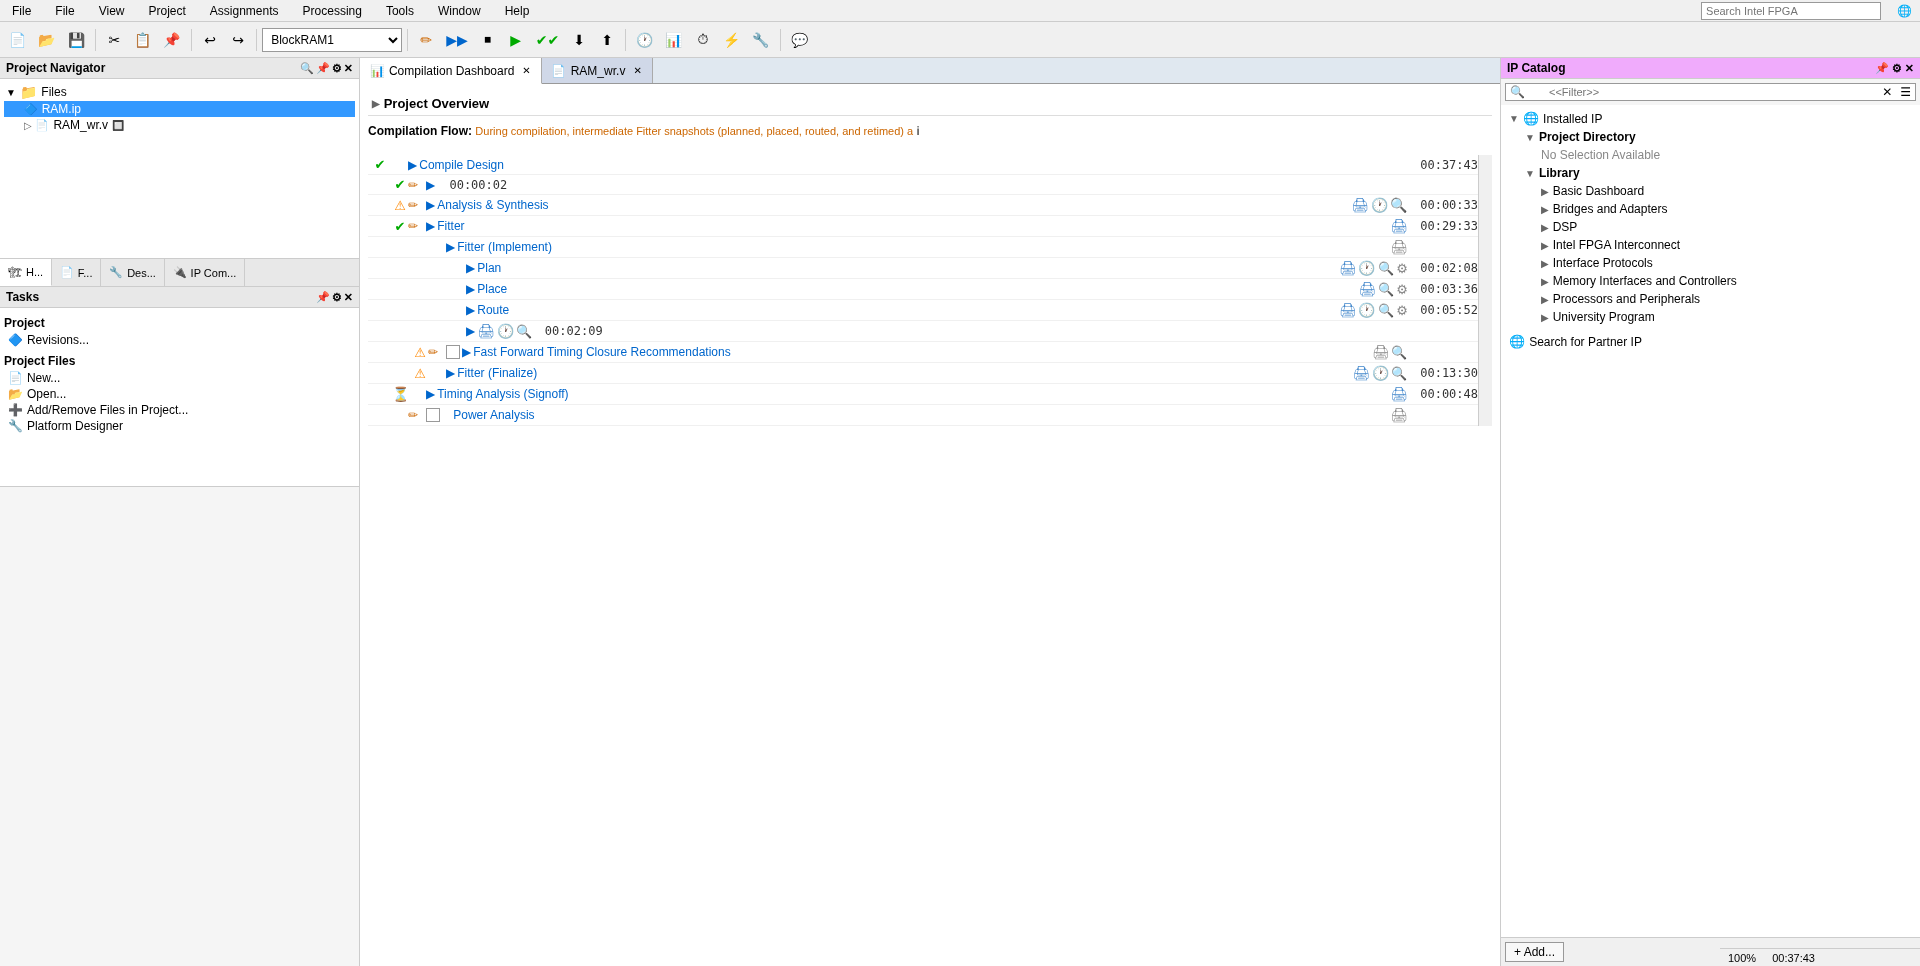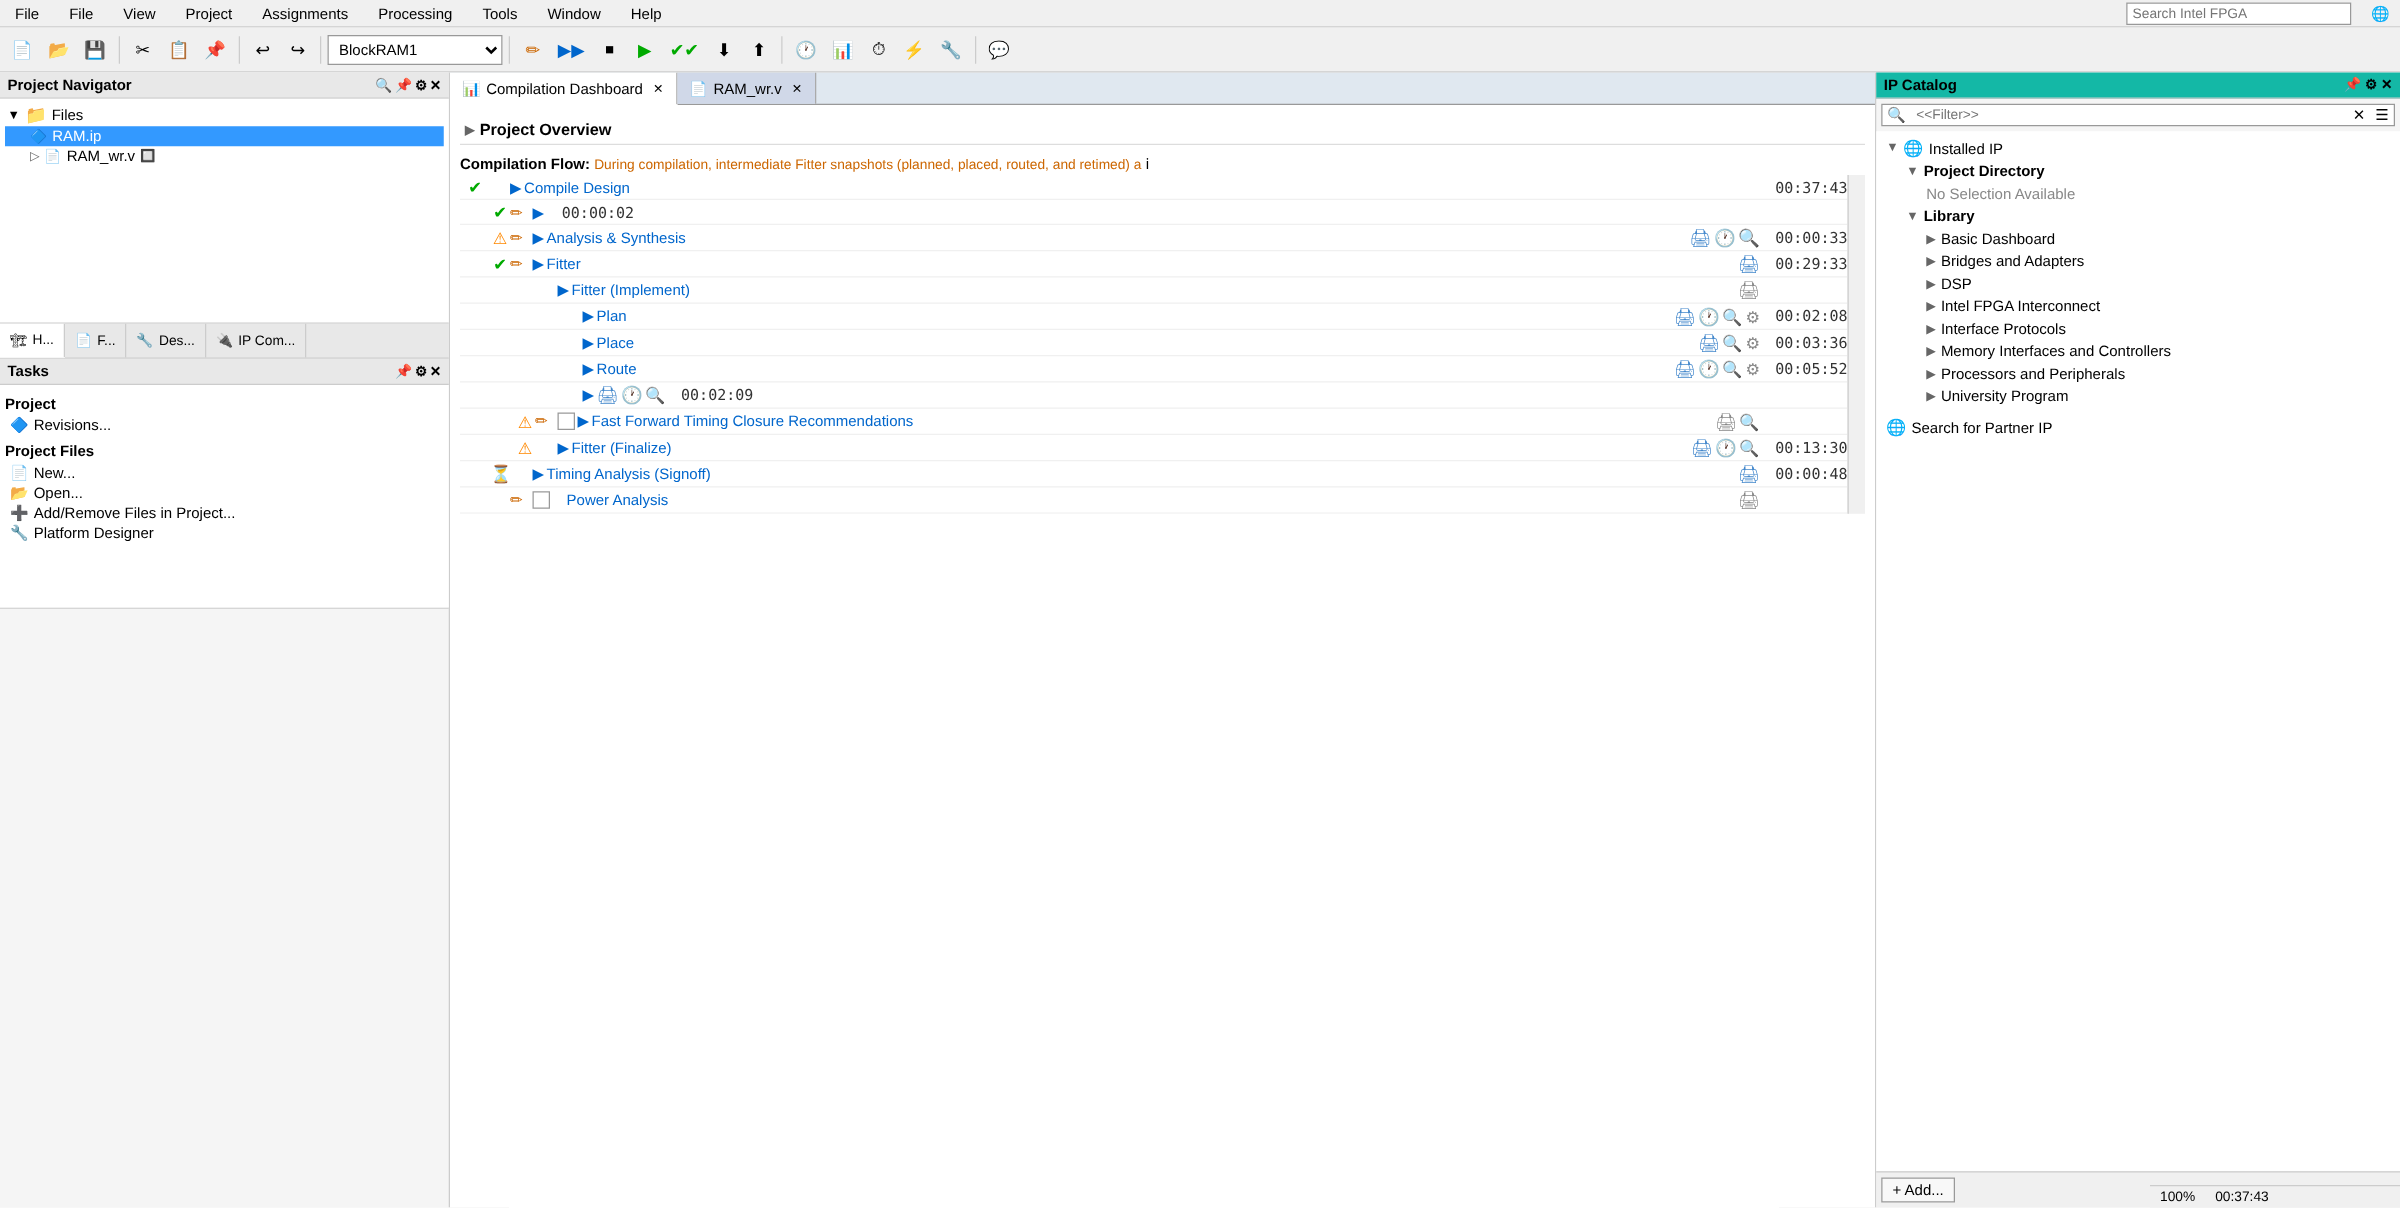--- a/index.html
+++ b/index.html
@@ -47,43 +47,43 @@
     .main-tab-bar { display: flex; background: #e0e8f0; border-bottom: 1px solid #999; height: 26px; }
     .main-tab { display: flex; align-items: center; gap: 4px; padding: 2px 10px; font-size: 12px; cursor: pointer; border-right: 1px solid #aaa; background: #d0d8e8; }
     .main-tab.active { background: white; border-bottom: 1px solid white; margin-bottom: -1px; }
     .main-tab .close-btn { font-size: 10px; margin-left: 4px; cursor: pointer; }
     
     
     .compilation-content { flex: 1; overflow: auto; background: white; padding: 8px; }
     
     .project-overview-header { display: flex; align-items: center; gap: 4px; padding: 4px; cursor: pointer; font-weight: bold; font-size: 13px; border-bottom: 1px solid #ddd; margin-bottom: 6px; }
     
-    .flow-header { font-size: 12px; margin-bottom: 1px; }
+    .flow-header { font-size: 12px; margin-bottom: 16px; }
     .flow-header-text { font-weight: bold; }
     .flow-description { color: #cc6600; font-size: 11px; }
     .flow-row { display: flex; align-items: center; padding: 2px 0; border-bottom: 1px solid #f0f0f0; }
     .flow-indent-0 { padding-left: 4px; }
     .flow-indent-1 { padding-left: 24px; }
     .flow-indent-2 { padding-left: 44px; }
     .flow-indent-3 { padding-left: 64px; }
     
     .status-icon { width: 16px; text-align: center; font-size: 13px; }
     .status-check { color: #00aa00; }
     .status-warn { color: #ff8800; }
     
     .flow-play-btn { color: #0066cc; font-size: 12px; margin-right: 2px; cursor: pointer; }
     .flow-name { flex: 1; color: #0066cc; cursor: pointer; }
     .flow-actions { display: flex; gap: 2px; align-items: center; }
     .flow-time { color: #333; min-width: 70px; text-align: right; font-family: monospace; font-size: 12px; }
     
     
     .right-panel { width: 420px; border-left: 1px solid #ccc; background: #f5f5f5; display: flex; flex-direction: column; }
-    .ip-catalog-header { background: #14b8a6; padding: 3px 6px; display: flex; align-items: flex-start; justify-content: space-between; font-size: 12px; font-weight: bold; border-bottom: 1px solid #ccc; }
+    .ip-catalog-header { background: #f0abfc; padding: 3px 6px; display: flex; align-items: center; justify-content: space-between; font-size: 12px; font-weight: bold; border-bottom: 1px solid #ccc; }
     .ip-search { display: flex; align-items: center; border: 1px solid #999; background: white; margin: 4px; }
-    .ip-search input { flex: 1; border: none; outline: none; padding: 2px 4px; font-size: 12px; color: #888; }
+    .ip-search input { flex: 1; border: none; outline: none; padding: 2px 4px; font-size: 12px; color: #888; margin-left: 16px; }
     .ip-tree { flex: 1; overflow: auto; background: white; padding: 4px; }
     .ip-tree-item { display: flex; align-items: center; gap: 4px; padding: 2px 4px; cursor: pointer; font-size: 12px; }
     .ip-tree-child { padding-left: 20px; }
     .ip-tree-grandchild { padding-left: 36px; }
     .expand-icon { font-size: 10px; color: #666; }
     .ip-add-bar { border-top: 1px solid #ccc; padding: 4px; display: flex; align-items: center; gap: 4px; background: #f0f0f0; }
     .ip-add-btn { border: 1px solid #999; background: #f8f8f8; padding: 2px 8px; cursor: pointer; font-size: 12px; }
     
     .status-bar { background: #f0f0f0; border-top: 1px solid #ccc; display: flex; align-items: center; padding: 1px 8px; font-size: 11px; gap: 16px; height: 18px; position: absolute; bottom: 0; right: 0; width: 200px; }
   </style>

